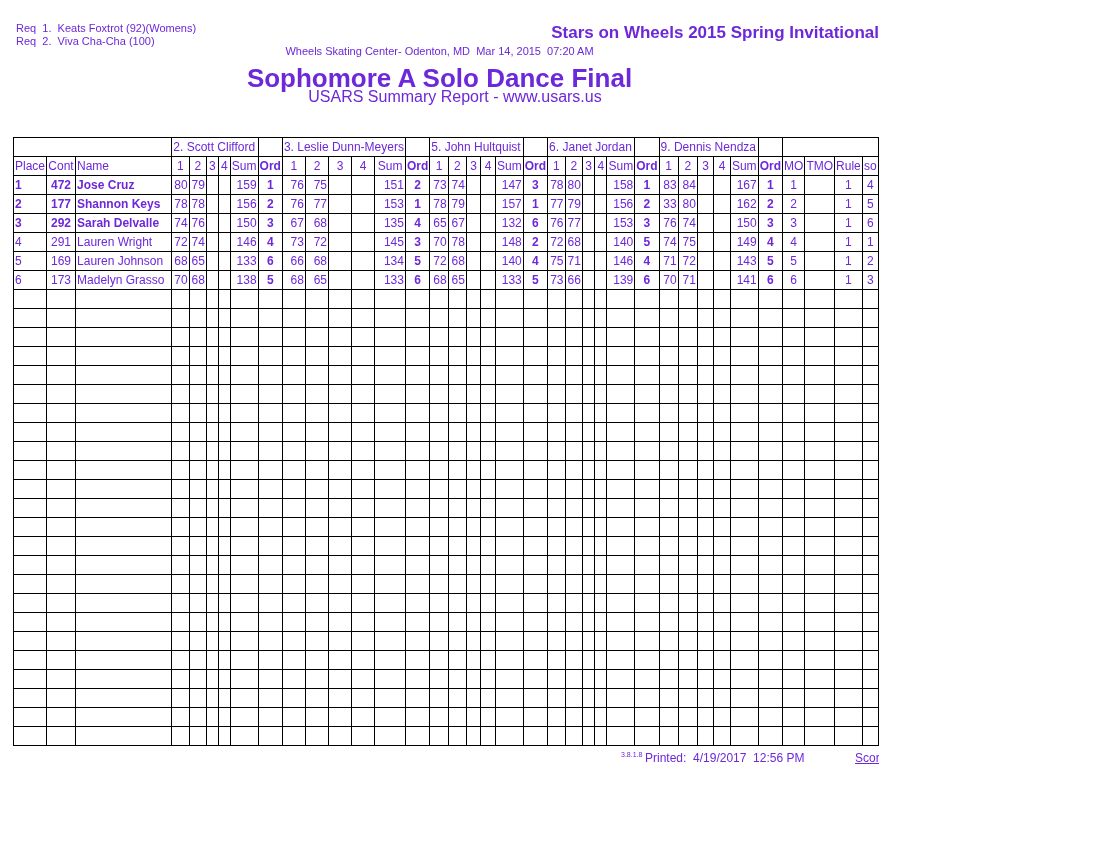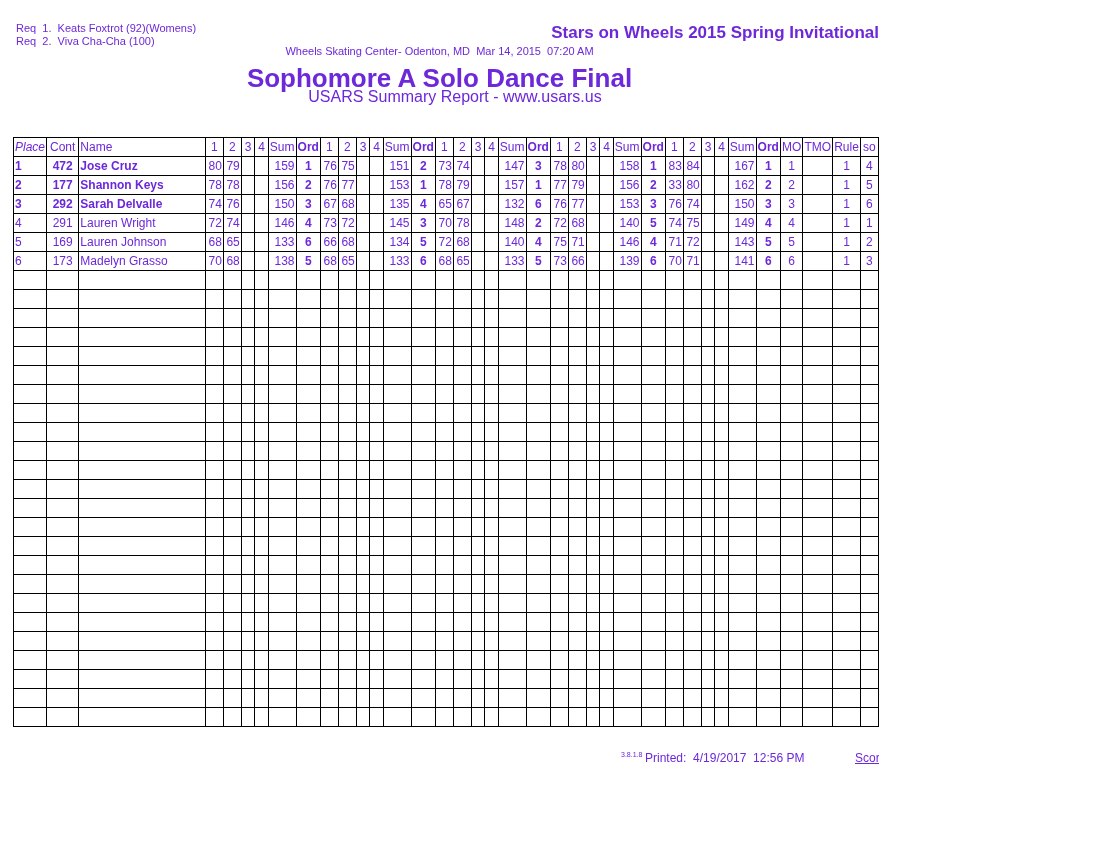--- a/index.html
+++ b/index.html
@@ -36,21 +36,21 @@
     background: #fff;
   }
   
   td.nb { border: none; }
   td.jbox { border: 1px solid #000; height: 17px; font-size: 12px; text-align: left; padding-left: 4px; white-space: pre; }
   td.ordgap { border-top: none; border-bottom: none; }
 
   
   td.hc { font-size: 11px; text-align: center; height: 18px; border-bottom: 4px double #000; }
   td.hname { text-align: left; padding-left: 5px; }
-  td.hplace { text-align: center; padding-left: 2px; font-style: italic; }
+  td.hplace { text-align: center; padding-left: 2px; }
 
   
   td.place { text-align: left; padding-left: 5px; }
   td.cont  { text-align: center; }
   td.name  { text-align: left; padding-left: 5px; }
   td.sc    { text-align: right; padding-right: 3px; }
   td.sum   { text-align: right; padding-right: 3px; }
   td.ord   { border-left: 4px solid #000; border-right: 4px solid #000; font-weight: bold; text-align: center; }
   td.tail  { text-align: center; }
   td.b     { font-weight: bold; }
@@ -115,20 +115,34 @@
         <col style="width: 21px;">
         <col style="width: 28px;">
         <col style="width: 22px;">
         <col style="width: 23px;">
         <col style="width: 28px;">
         <col style="width: 27px;">
         <col style="width: 22px;">
       </colgroup>
     <tbody>
         <tr>
+          <td class="nb" colspan="3"></td>
+          <td class="jbox" colspan="5">2.  Scott Clifford</td>
+          <td class="nb ordgap"></td>
+          <td class="jbox" colspan="5">3.  Leslie Dunn-Meyers</td>
+          <td class="nb ordgap"></td>
+          <td class="jbox" colspan="5">5.  John  Hultquist</td>
+          <td class="nb ordgap"></td>
+          <td class="jbox" colspan="5">6.  Janet Jordan</td>
+          <td class="nb ordgap"></td>
+          <td class="jbox" colspan="5">9.  Dennis Nendza</td>
+          <td class="nb ordgap"></td>
+          <td class="nb" colspan="4"></td>
+        </tr>
+        <tr>
           <td class="hc hplace">Place</td>
           <td class="hc">Cont</td>
           <td class="hc hname">Name</td>
           <td class="hc">1</td>
           <td class="hc">2</td>
           <td class="hc">3</td>
           <td class="hc">4</td>
           <td class="hc">Sum</td>
           <td class="hc ord">Ord</td>
           <td class="hc">1</td>

